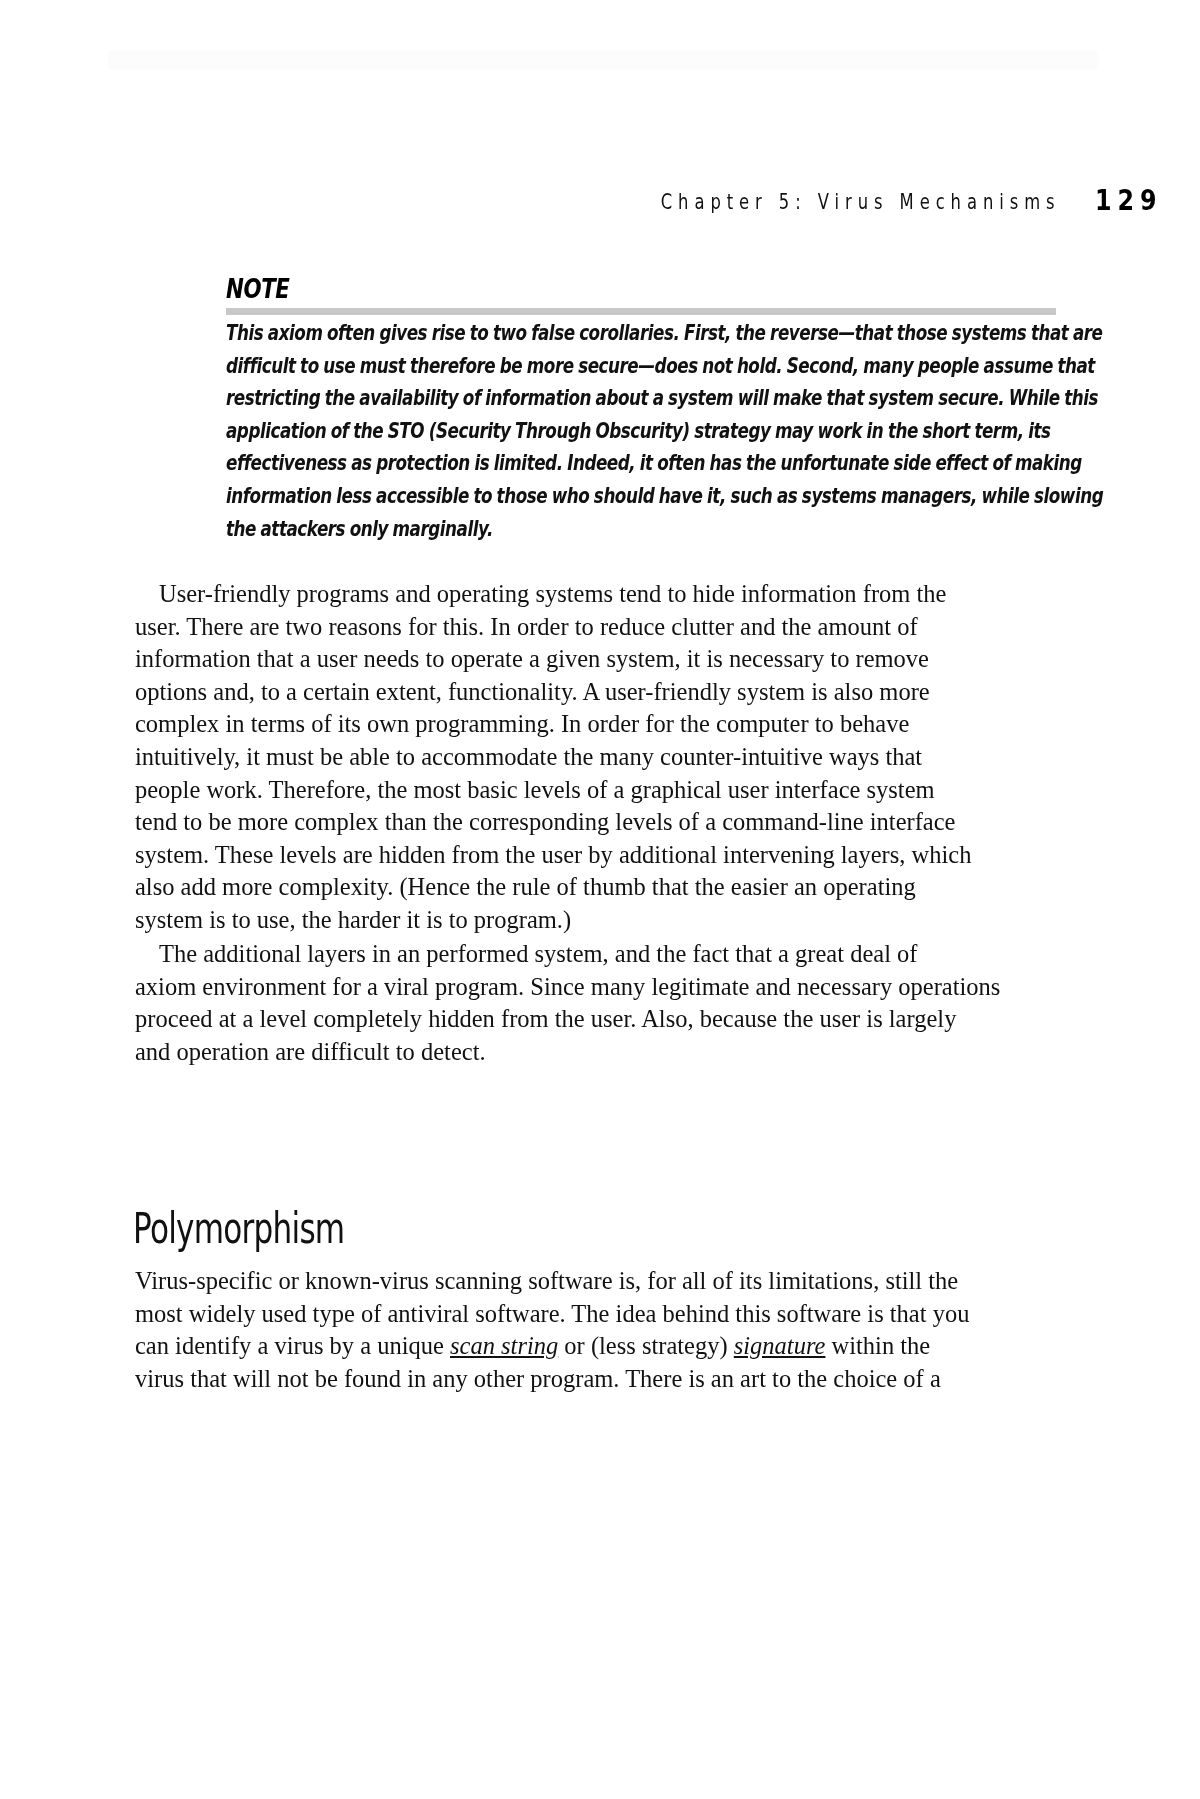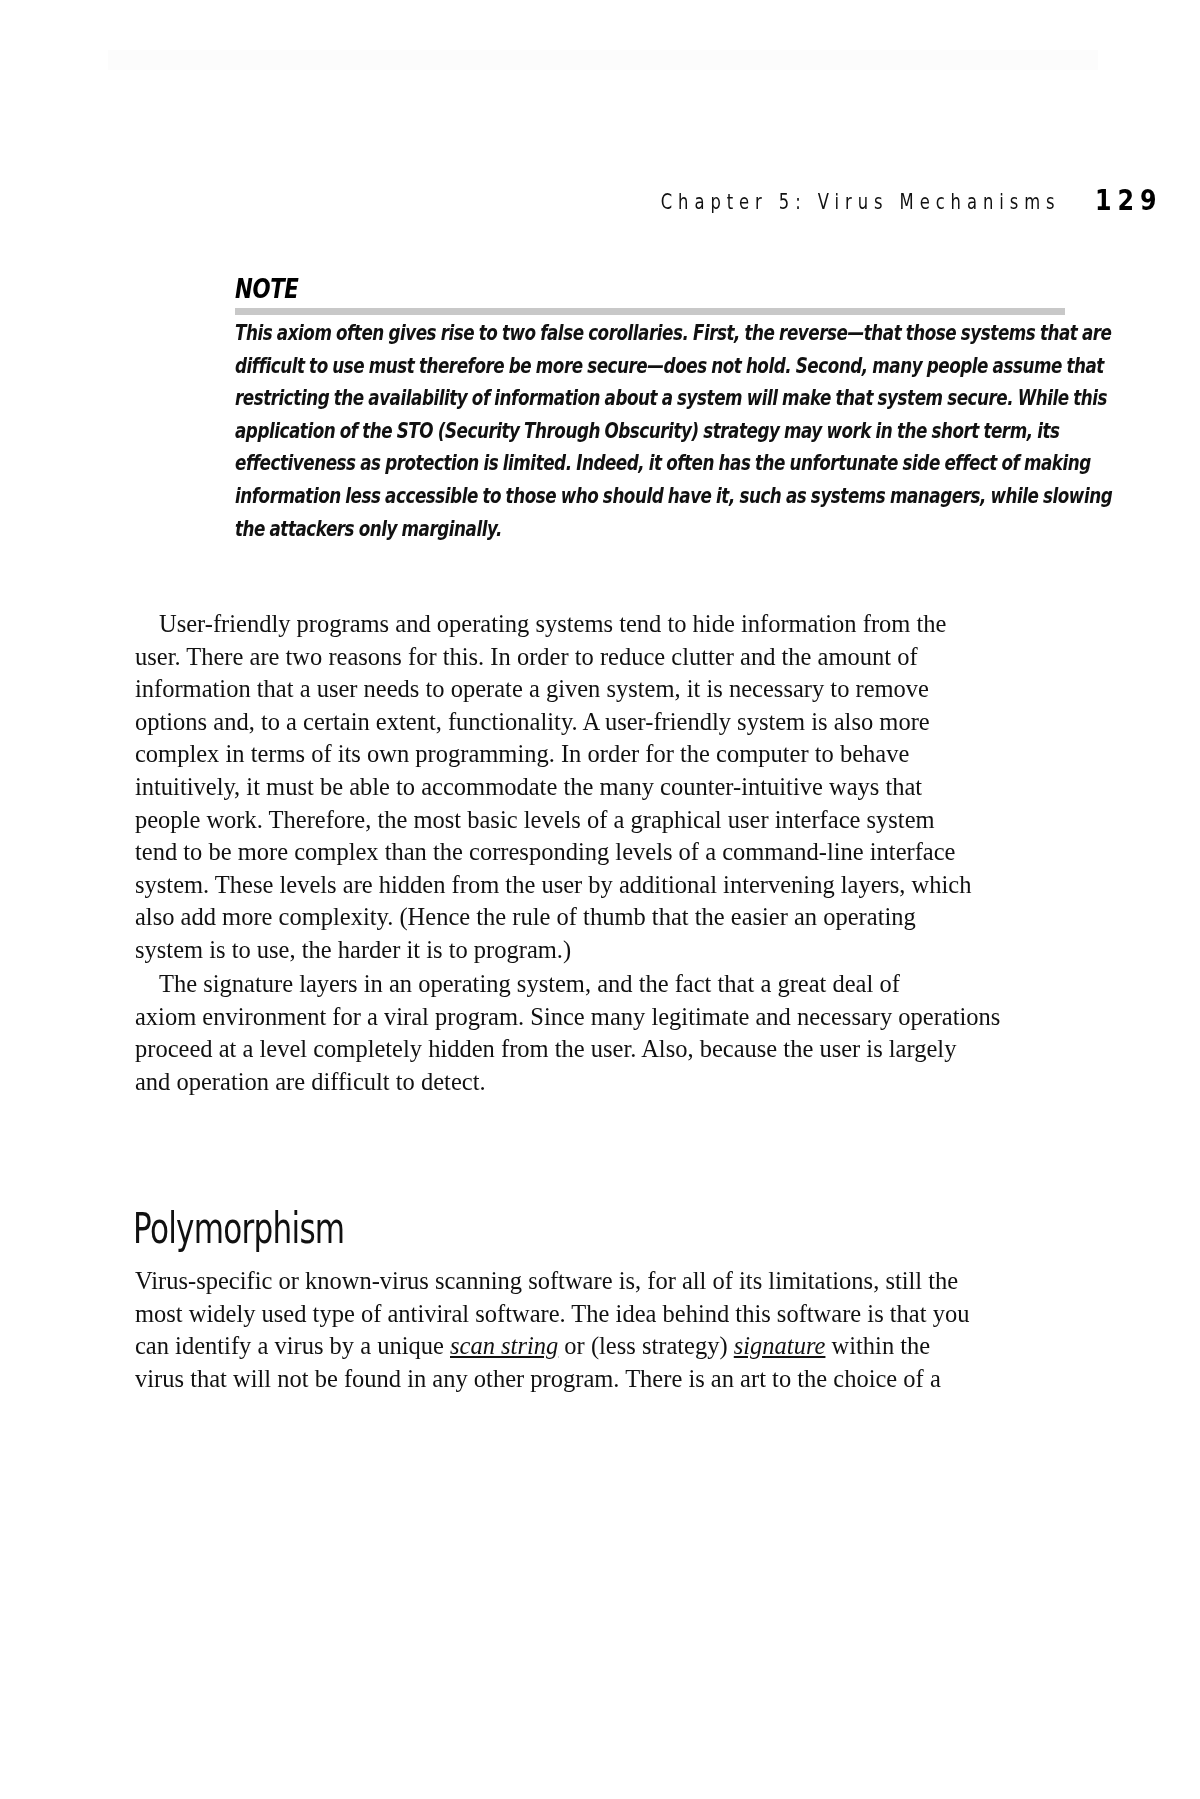--- a/index.html
+++ b/index.html
@@ -48,21 +48,21 @@
       font-family: "DejaVu Sans", sans-serif;
       font-weight: bold;
       font-size: 28px;
       letter-spacing: 7px;
       transform: scaleX(0.85);
       transform-origin: right center;
       white-space: nowrap;
     }
     .note-box {
       position: absolute;
-      left: 235px;
+      left: 226px;
       top: 272px;
       width: 830px;
     }
     .note-heading {
       font-family: "DejaVu Sans", sans-serif;
       font-weight: bold;
       font-style: italic;
       font-size: 26px;
       transform: scaleX(0.82);
       transform-origin: left center;
@@ -94,21 +94,21 @@
     .body-text {
       position: absolute;
       left: 135px;
       width: 960px;
       font-family: "Liberation Serif", serif;
       font-size: 24.5px;
       line-height: 32.6px;
       color: #111;
     }
     .body-text .line { display: block; white-space: nowrap; }
-    .body-text .indent { padding-left: 24px; margin-top: 30px; }
+    .body-text .indent { padding-left: 24px; }
     #para1 { top: 578px; }
     #para2 { top: 938px; }
     .section-heading {
       position: absolute;
       left: 133px;
       top: 1204px;
       font-family: "DejaVu Sans", sans-serif;
       font-size: 42px;
       transform: scaleX(0.74);
       transform-origin: left top;
@@ -151,21 +151,21 @@
   <span class="line">complex in terms of its own programming. In order for the computer to behave</span>
   <span class="line">intuitively, it must be able to accommodate the many counter-intuitive ways that</span>
   <span class="line">people work. Therefore, the most basic levels of a graphical user interface system</span>
   <span class="line">tend to be more complex than the corresponding levels of a command-line interface</span>
   <span class="line">system. These levels are hidden from the user by additional intervening layers, which</span>
   <span class="line">also add more complexity. (Hence the rule of thumb that the easier an operating</span>
   <span class="line">system is to use, the harder it is to program.)</span>
 </div>
 
 <div class="body-text" id="para2">
-  <span class="line indent">The signature layers in an operating system, and the fact that a great deal of</span>
+  <span class="line indent">The additional layers in an performed system, and the fact that a great deal of</span>
   <span class="line">axiom environment for a viral program. Since many legitimate and necessary operations</span>
   <span class="line">proceed at a level completely hidden from the user. Also, because the user is largely</span>
   <span class="line">and operation are difficult to detect.</span>
 </div>
 
 <div class="section-heading">Polymorphism</div>
 
 <div class="body-text" id="para3">
   <span class="line">Virus-specific or known-virus scanning software is, for all of its limitations, still the</span>
   <span class="line">most widely used type of antiviral software. The idea behind this software is that you</span>

